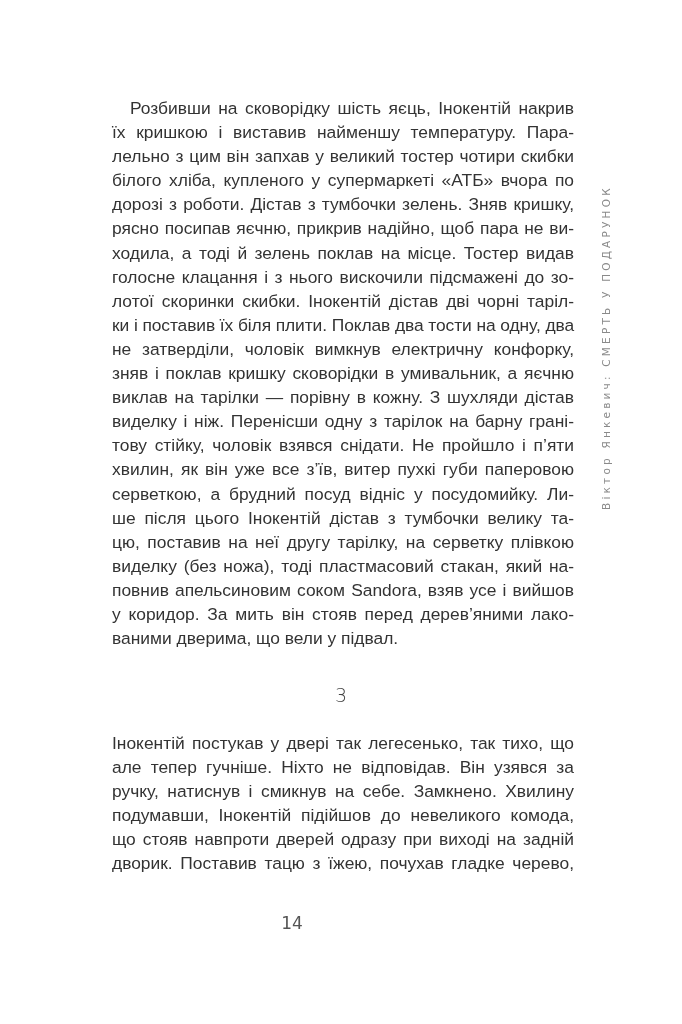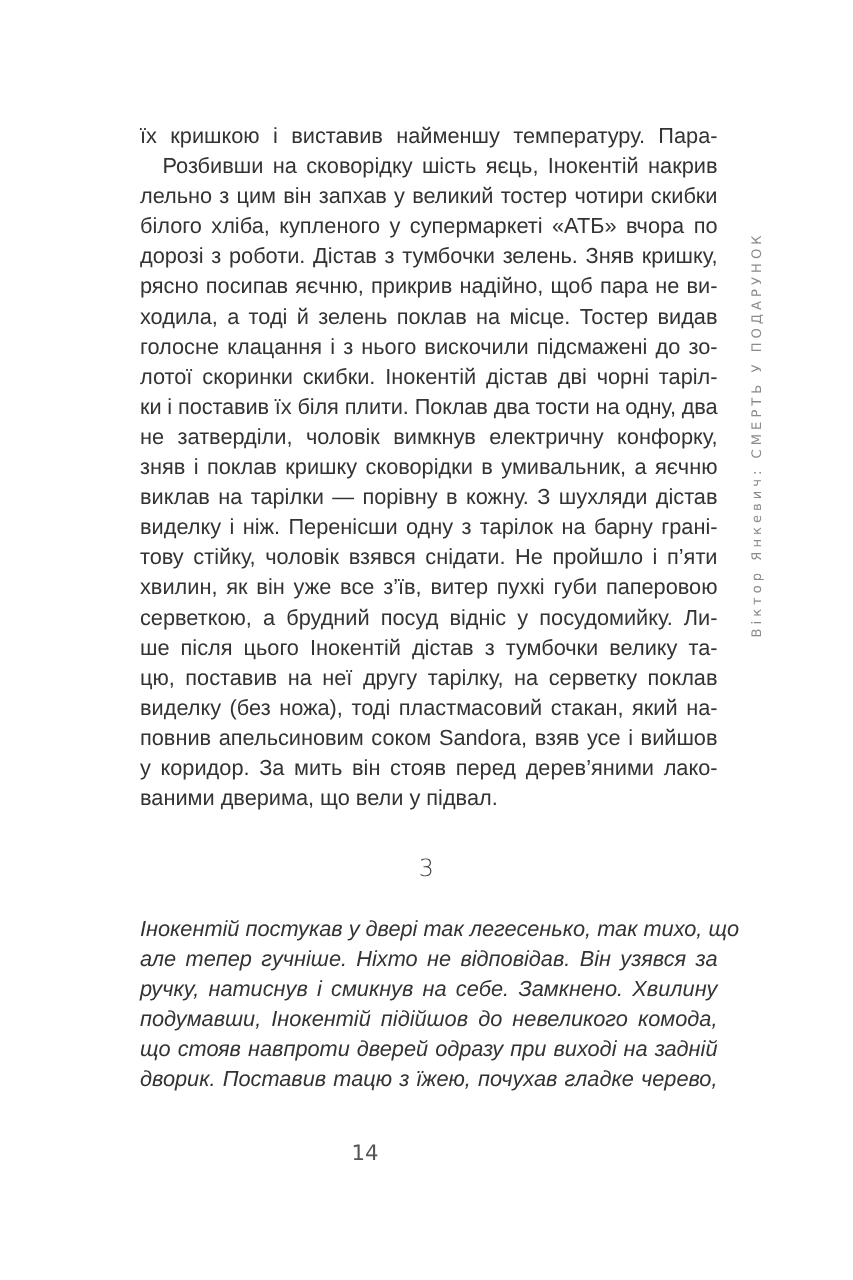--- a/index.html
+++ b/index.html
@@ -23,21 +23,21 @@
     }
     .text-block {
       position: absolute;
       left: 112px;
       width: 462px;
       font-size: 17.4px;
       line-height: 24.1px;
       color: #333333;
     }
     .para-one { top: 96px; }
-    .para-two { top: 731px; font-style: italic; }
+    .para-two { top: 731px; }
     .line {
       display: block;
       height: 24.1px;
       white-space: nowrap;
       text-align: justify;
       text-align-last: justify;
       overflow: visible;
     }
     .line.last {
       text-align-last: left;
@@ -85,39 +85,39 @@
 <body>
 
 <div class="page">
 
   <div class="running-header">
     <span class="author">Віктор Янкевич:</span>
     <span class="title">СМЕРТЬ У ПОДАРУНОК</span>
   </div>
 
   <div class="text-block para-one">
+    <span class="line indent">Розбивши на сковорідку шість яєць, Інокентій накрив</span>
     <span class="line">їх кришкою і виставив найменшу температуру. Пара-</span>
-    <span class="line indent">Розбивши на сковорідку шість яєць, Інокентій накрив</span>
     <span class="line">лельно з цим він запхав у великий тостер чотири скибки</span>
     <span class="line">білого хліба, купленого у супермаркеті «АТБ» вчора по</span>
     <span class="line">дорозі з роботи. Дістав з тумбочки зелень. Зняв кришку,</span>
     <span class="line">рясно посипав яєчню, прикрив надійно, щоб пара не ви-</span>
     <span class="line">ходила, а тоді й зелень поклав на місце. Тостер видав</span>
     <span class="line">голосне клацання і з нього вискочили підсмажені до зо-</span>
     <span class="line">лотої скоринки скибки. Інокентій дістав дві чорні таріл-</span>
     <span class="line" style="letter-spacing: -0.089px;">ки і поставив їх біля плити. Поклав два тости на одну, два</span>
     <span class="line">не затверділи, чоловік вимкнув електричну конфорку,</span>
     <span class="line">зняв і поклав кришку сковорідки в умивальник, а яєчню</span>
     <span class="line">виклав на тарілки — порівну в кожну. З шухляди дістав</span>
     <span class="line">виделку і ніж. Перенісши одну з тарілок на барну грані-</span>
     <span class="line">тову стійку, чоловік взявся снідати. Не пройшло і п’яти</span>
     <span class="line">хвилин, як він уже все з’їв, витер пухкі губи паперовою</span>
     <span class="line">серветкою, а брудний посуд відніс у посудомийку. Ли-</span>
     <span class="line">ше після цього Інокентій дістав з тумбочки велику та-</span>
-    <span class="line">цю, поставив на неї другу тарілку, на серветку поклав</span>
+    <span class="line">цю, поставив на неї другу тарілку, на серветку плівкою</span>
     <span class="line">виделку (без ножа), тоді пластмасовий стакан, який на-</span>
     <span class="line">повнив апельсиновим соком Sandora, взяв усе і вийшов</span>
     <span class="line">у коридор. За мить він стояв перед дерев’яними лако-</span>
     <span class="line last">ваними дверима, що вели у підвал.</span>
   </div>
 
   <div class="section-number">3</div>
 
   <div class="text-block para-two">
     <span class="line">Інокентій постукав у двері так легесенько, так тихо, що</span>

